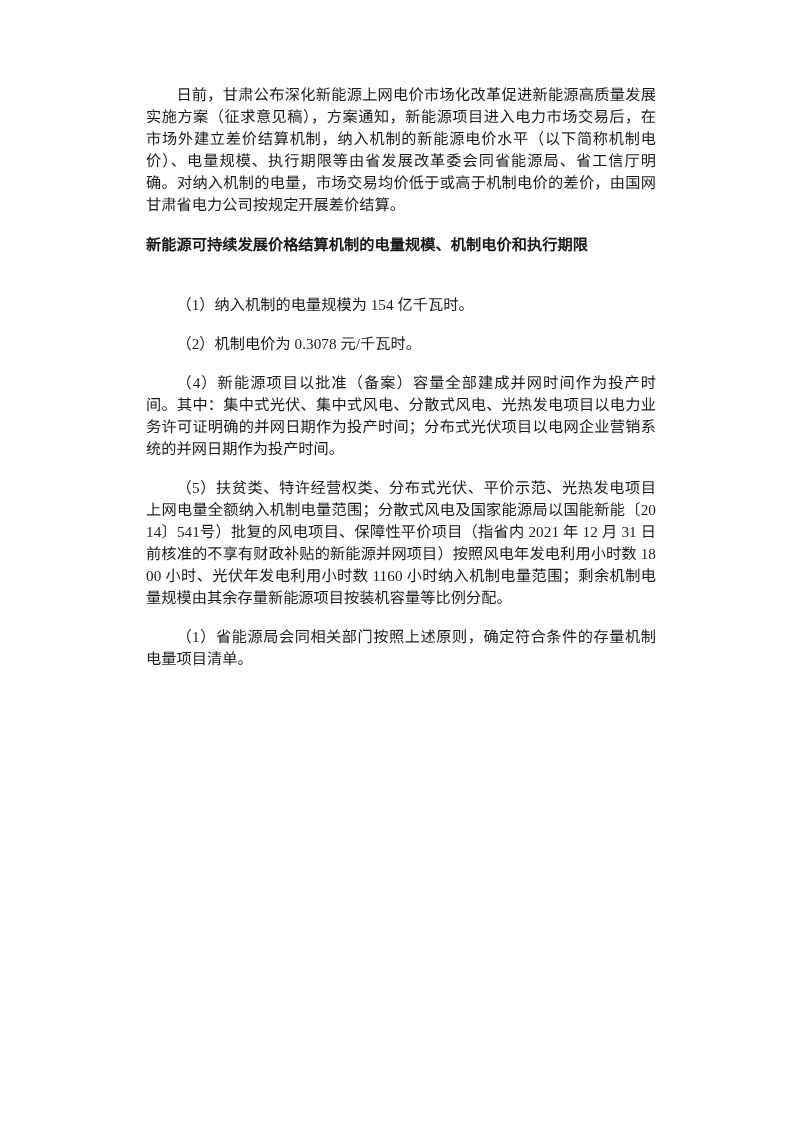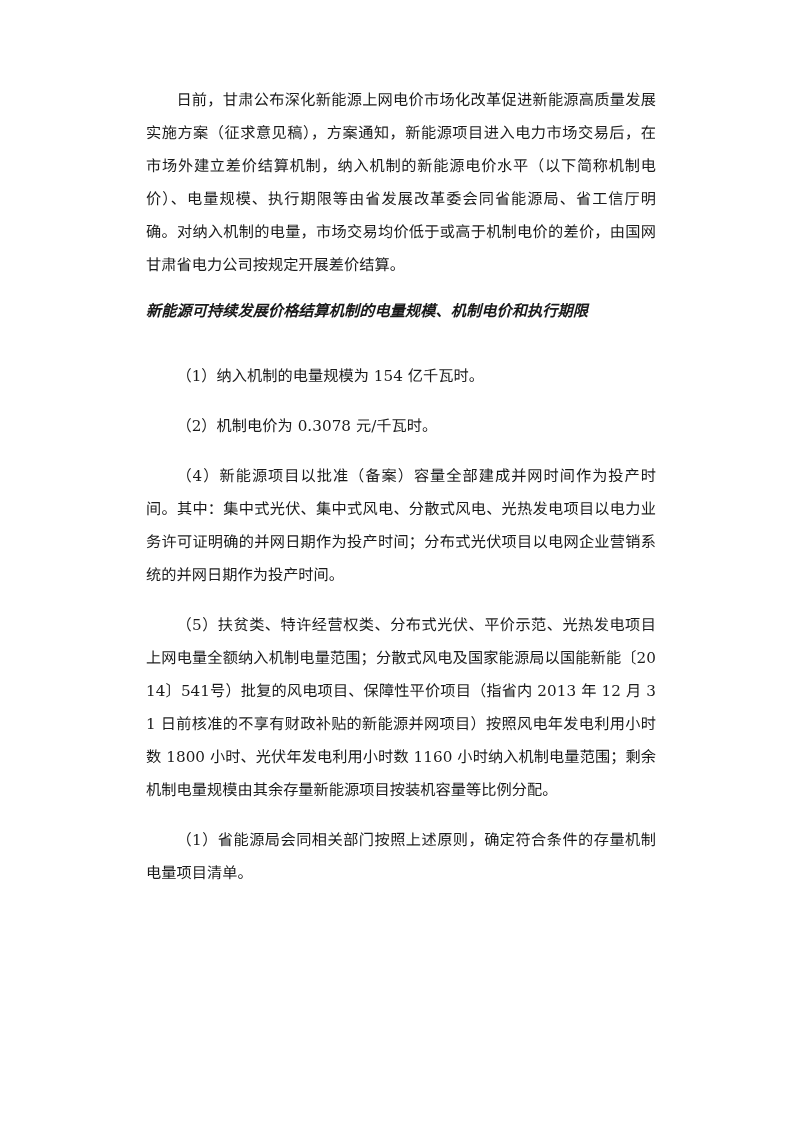--- a/index.html
+++ b/index.html
@@ -23,38 +23,38 @@
     box-sizing: border-box;
   }
   .content {
     position: absolute;
     left: 146px;
     top: 84px;
     width: 510px;
   }
   .para {
     font-size: 15.2px;
-    line-height: 33px;
+    line-height: 22px;
     text-align: justify;
     text-justify: inter-ideograph;
     letter-spacing: 0.05px;
     margin: 0 0 17px 0;
     text-indent: 2em;
     word-break: break-all;
+    font-family: Liberation Serif, serif;
   }
   .heading {
     font-size: 15.2px;
     line-height: 25.4px;
     font-weight: bold;
     margin: 0 0 17px 0;
     text-indent: 0;
     letter-spacing: 0.05px;
   }
   .gap-lead {
-    font-style: italic;
   }
   .gap-after-head {
     margin-top: 36px;
   }
 </style>
 </head>
 <body>
 
 <div class="page">
   <div class="content">
@@ -63,19 +63,19 @@
 
     <p class="heading gap-lead">新能源可持续发展价格结算机制的电量规模、机制电价和执行期限</p>
 
     <p class="para gap-after-head">（1）纳入机制的电量规模为 154 亿千瓦时。</p>
 
     <p class="para">（2）机制电价为 0.3078 元/千瓦时。</p>
 
 
     <p class="para">（4）新能源项目以批准（备案）容量全部建成并网时间作为投产时间。其中：集中式光伏、集中式风电、分散式风电、光热发电项目以电力业务许可证明确的并网日期作为投产时间；分布式光伏项目以电网企业营销系统的并网日期作为投产时间。</p>
 
-    <p class="para">（5）扶贫类、特许经营权类、分布式光伏、平价示范、光热发电项目上网电量全额纳入机制电量范围；分散式风电及国家能源局以国能新能〔2014〕541号）批复的风电项目、保障性平价项目（指省内 2013 年 12 月 31 日前核准的不享有财政补贴的新能源并网项目）按照风电年发电利用小时数 1800 小时、光伏年发电利用小时数 1160 小时纳入机制电量范围；剩余机制电量规模由其余存量新能源项目按装机容量等比例分配。</p>
+    <p class="para">（5）扶贫类、特许经营权类、分布式光伏、平价示范、光热发电项目上网电量全额纳入机制电量范围；分散式风电及国家能源局以国能新能〔2014〕541号）批复的风电项目、保障性平价项目（指省内 2021 年 12 月 31 日前核准的不享有财政补贴的新能源并网项目）按照风电年发电利用小时数 1800 小时、光伏年发电利用小时数 1160 小时纳入机制电量范围；剩余机制电量规模由其余存量新能源项目按装机容量等比例分配。</p>
 
     <p class="para">（1）省能源局会同相关部门按照上述原则，确定符合条件的存量机制电量项目清单。</p>
 
 
   </div>
 </div>
 
 </body></html>

